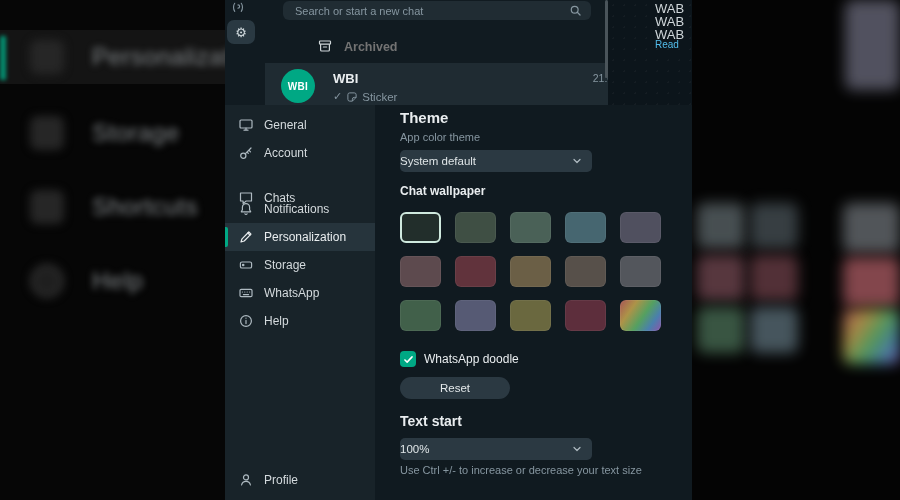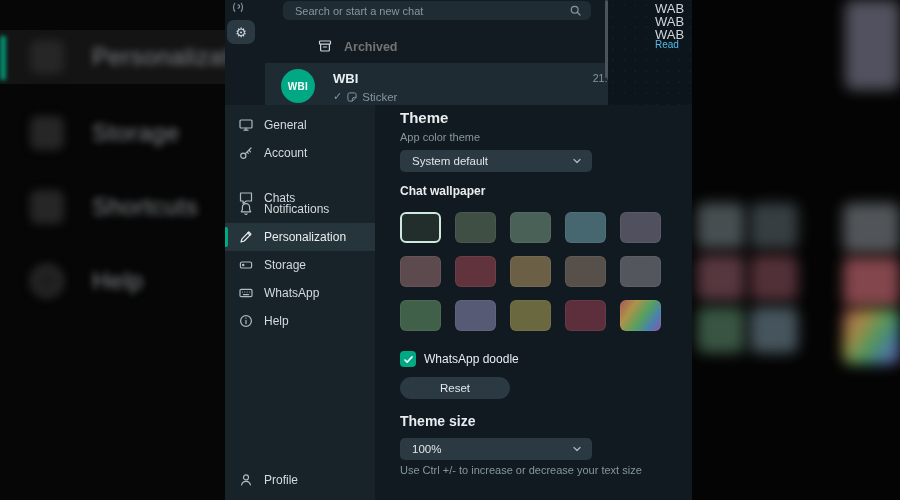--- a/index.html
+++ b/index.html
@@ -48,21 +48,21 @@
   .panel-content { position:absolute; left:150px; top:0; width:317px; height:395px; background:#101a20; }
 
   .nav-item { position:absolute; left:0; width:150px; height:28px; display:flex; align-items:center; gap:10px; padding-left:13px; color:#d4dadd; font-size:12px; cursor:default; }
   .nav-item .nicon { width:16px; height:16px; color:#aebac1; display:flex; align-items:center; justify-content:center; flex:0 0 16px; }
   .nav-item.sel { background:#26343c; color:#e9edef; }
   .nav-item.sel::before { content:""; position:absolute; left:0; top:4px; bottom:4px; width:3px; background:#00a884; border-radius:0 2px 2px 0; }
   .nav-item.sel .nicon { color:#e9edef; }
 
   .c-title { position:absolute; left:25px; color:#e9edef; font-weight:700; }
   .c-sub { position:absolute; left:25px; color:#8696a0; font-size:11px; }
-  .dropdown { position:absolute; left:25px; width:192px; height:22px; background:#2b3942; border-radius:5px; color:#dfe5e7; font-size:11.5px; line-height:22px; padding-left:12px; cursor:default; }
+  .dropdown { position:absolute; left:25px; width:192px; height:22px; background:#2b3942; border-radius:5px; color:#dfe5e7; font-size:11.5px; line-height:22px; cursor:default; }
   .dropdown .chev { position:absolute; right:9px; top:5px; width:12px; height:12px; color:#aebac1; }
   .swatch { position:absolute; width:41px; height:31px; border-radius:6px; box-shadow:inset 0 0 0 1px rgba(255,255,255,.06); cursor:pointer; }
   .swatch.sel { box-shadow:none; border:2px solid #cfe9de; }
   .check-row { position:absolute; left:25px; top:246px; display:flex; align-items:center; gap:8px; }
   .checkbox { width:16px; height:16px; border-radius:4px; background:#00a884; display:flex; align-items:center; justify-content:center; color:#fff; cursor:pointer; }
   .check-label { color:#e9edef; font-size:12px; }
   .reset-btn { position:absolute; left:25px; top:272px; width:110px; height:22px; background:#2b3942; border:none; border-radius:13px; color:#e3e8ea; font-size:11.5px; font-family:"Liberation Sans", sans-serif; cursor:pointer; }
   .helper { position:absolute; left:25px; top:358px; width:272px; font-size:11px; line-height:14.5px; color:#8696a0; }
 
   svg { display:block; }
@@ -270,21 +270,21 @@
         <span class="checkbox">
           <svg width="11" height="11" viewBox="0 0 16 16" fill="none" stroke="currentColor" stroke-width="2.2" stroke-linecap="round" stroke-linejoin="round">
               <path d="M2.8 8.6l3.2 3.2 7.2-7.6"></path>
             </svg>
         </span>
         <span class="check-label">WhatsApp doodle</span>
       </div>
 
       <button class="reset-btn">Reset</button>
 
-      <div class="c-title" style="top:308px;font-size:14px">Theme size</div>
+      <div class="c-title" style="top:308px;font-size:14px">Text start</div>
 
       <div class="dropdown" style="top:333px">
         <span>100%</span>
         <span class="chev">
             <svg width="12" height="12" viewBox="0 0 16 16" fill="none" stroke="currentColor" stroke-width="1.6" stroke-linecap="round" stroke-linejoin="round">
               <path d="M4 6l4 4 4-4"></path>
             </svg>
           </span>
       </div>
 

